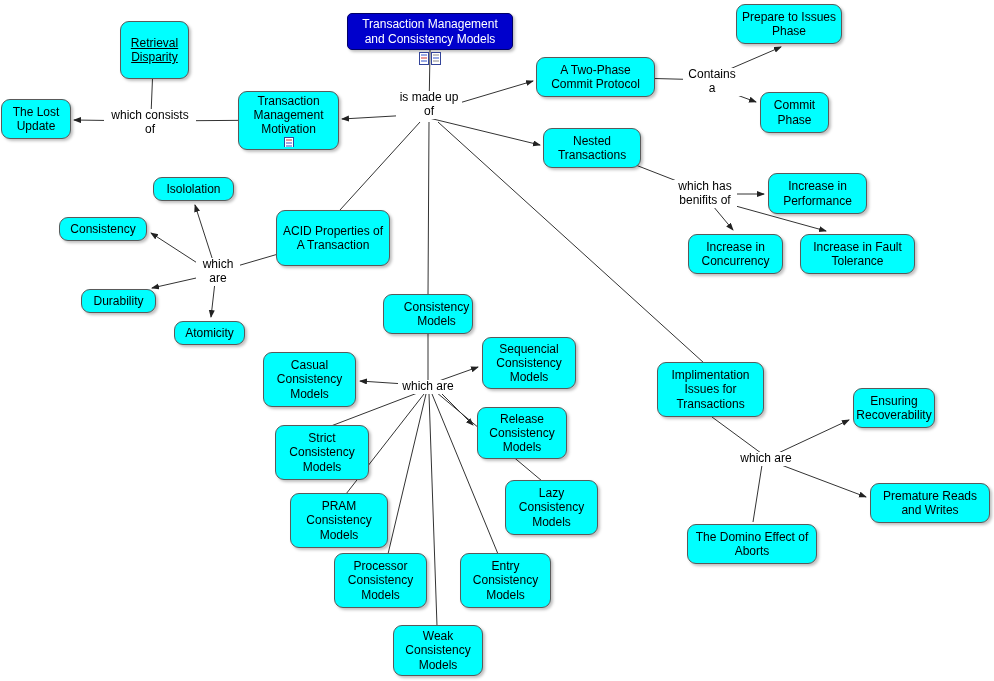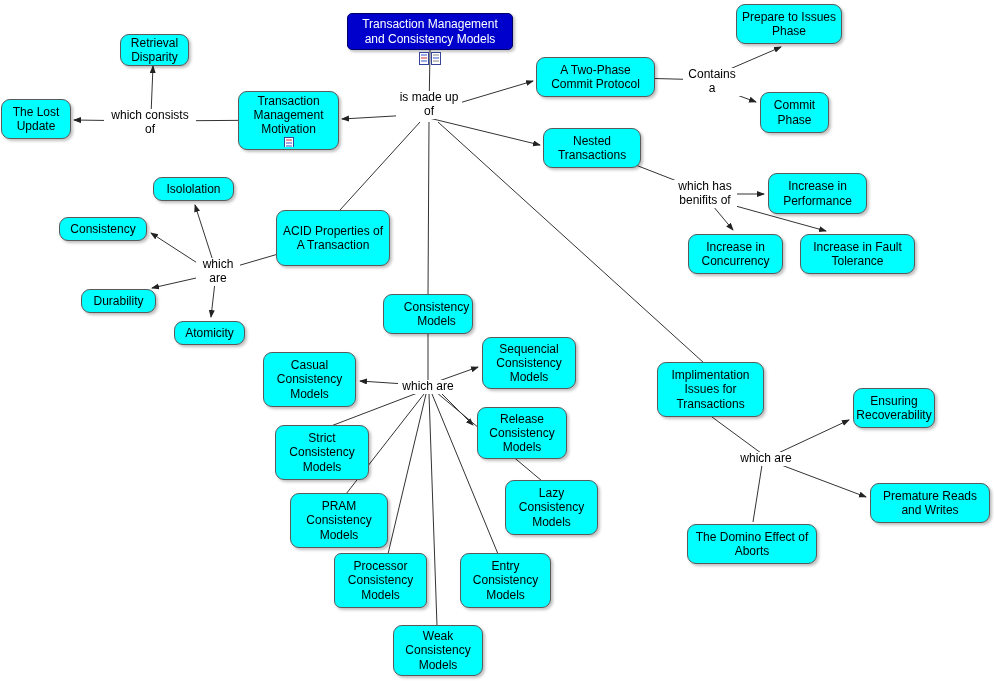--- a/index.html
+++ b/index.html
@@ -101,21 +101,21 @@
       <line x1="2" y1="9" x2="8" y2="9" stroke="#3355cc"></line>
     </svg>
     <svg width="10" height="13">
       <rect x="0.5" y="0.5" width="9" height="12" fill="#fff" stroke="#334499"></rect>
       <line x1="2" y1="3" x2="8" y2="3" stroke="#888888"></line>
       <line x1="2" y1="6" x2="8" y2="6" stroke="#3355cc"></line>
       <line x1="2" y1="9" x2="8" y2="9" stroke="#888888"></line>
     </svg>
   </div>
 
-  <div class="node" style="left:120px;top:34px;width:69px;height:32px;">
+  <div class="node" style="left:120px;top:21px;width:69px;height:58px;text-decoration:underline;">
     <span>Retrieval Disparity</span>
   </div>
 
   <div class="node" style="left:736px;top:4px;width:106px;height:40px;">
     <span>Prepare to Issues Phase</span>
   </div>
 
   <div class="node" style="left:536px;top:57px;width:119px;height:40px;">
     <span>A Two-Phase Commit Protocol</span>
   </div>
@@ -207,21 +207,21 @@
   </div>
 
   <div class="node" style="left:505px;top:480px;width:93px;height:55px;">
     <span>Lazy Consistency Models</span>
   </div>
 
   <div class="node" style="left:870px;top:483px;width:120px;height:40px;">
     <span>Premature Reads and Writes</span>
   </div>
 
-  <div class="node" style="left:334px;top:553px;width:93px;height:55px;border-radius:7px;">
+  <div class="node" style="left:334px;top:553px;width:93px;height:55px;">
     <span>Processor Consistency Models</span>
   </div>
 
   <div class="node" style="left:460px;top:553px;width:91px;height:55px;">
     <span>Entry Consistency Models</span>
   </div>
 
   <div class="node" style="left:687px;top:524px;width:130px;height:40px;">
     <span>The Domino Effect of Aborts</span>
   </div>

